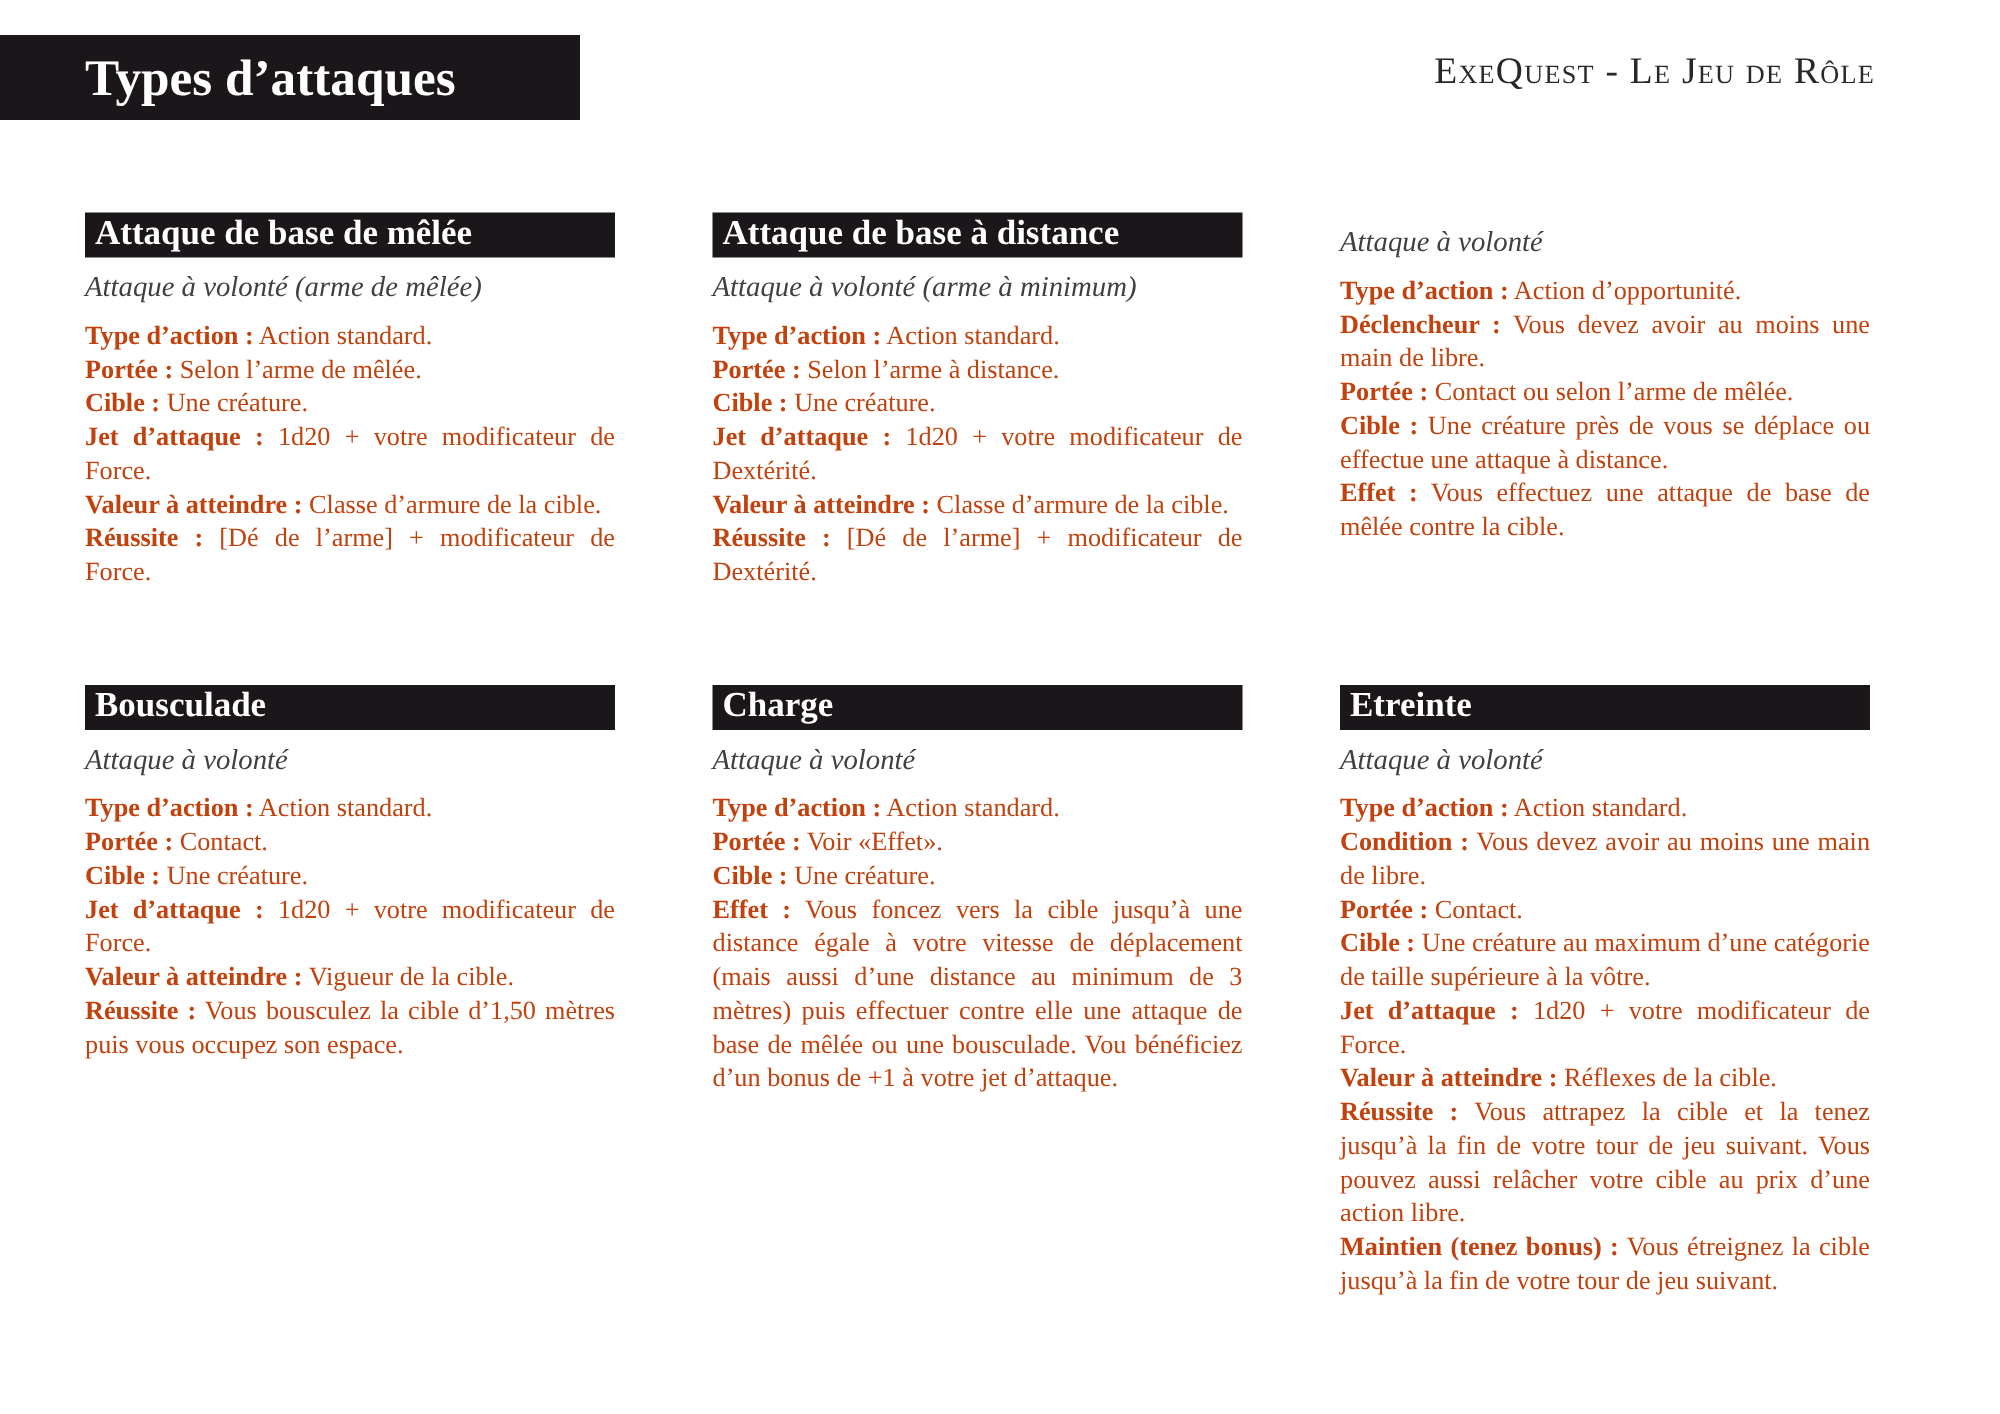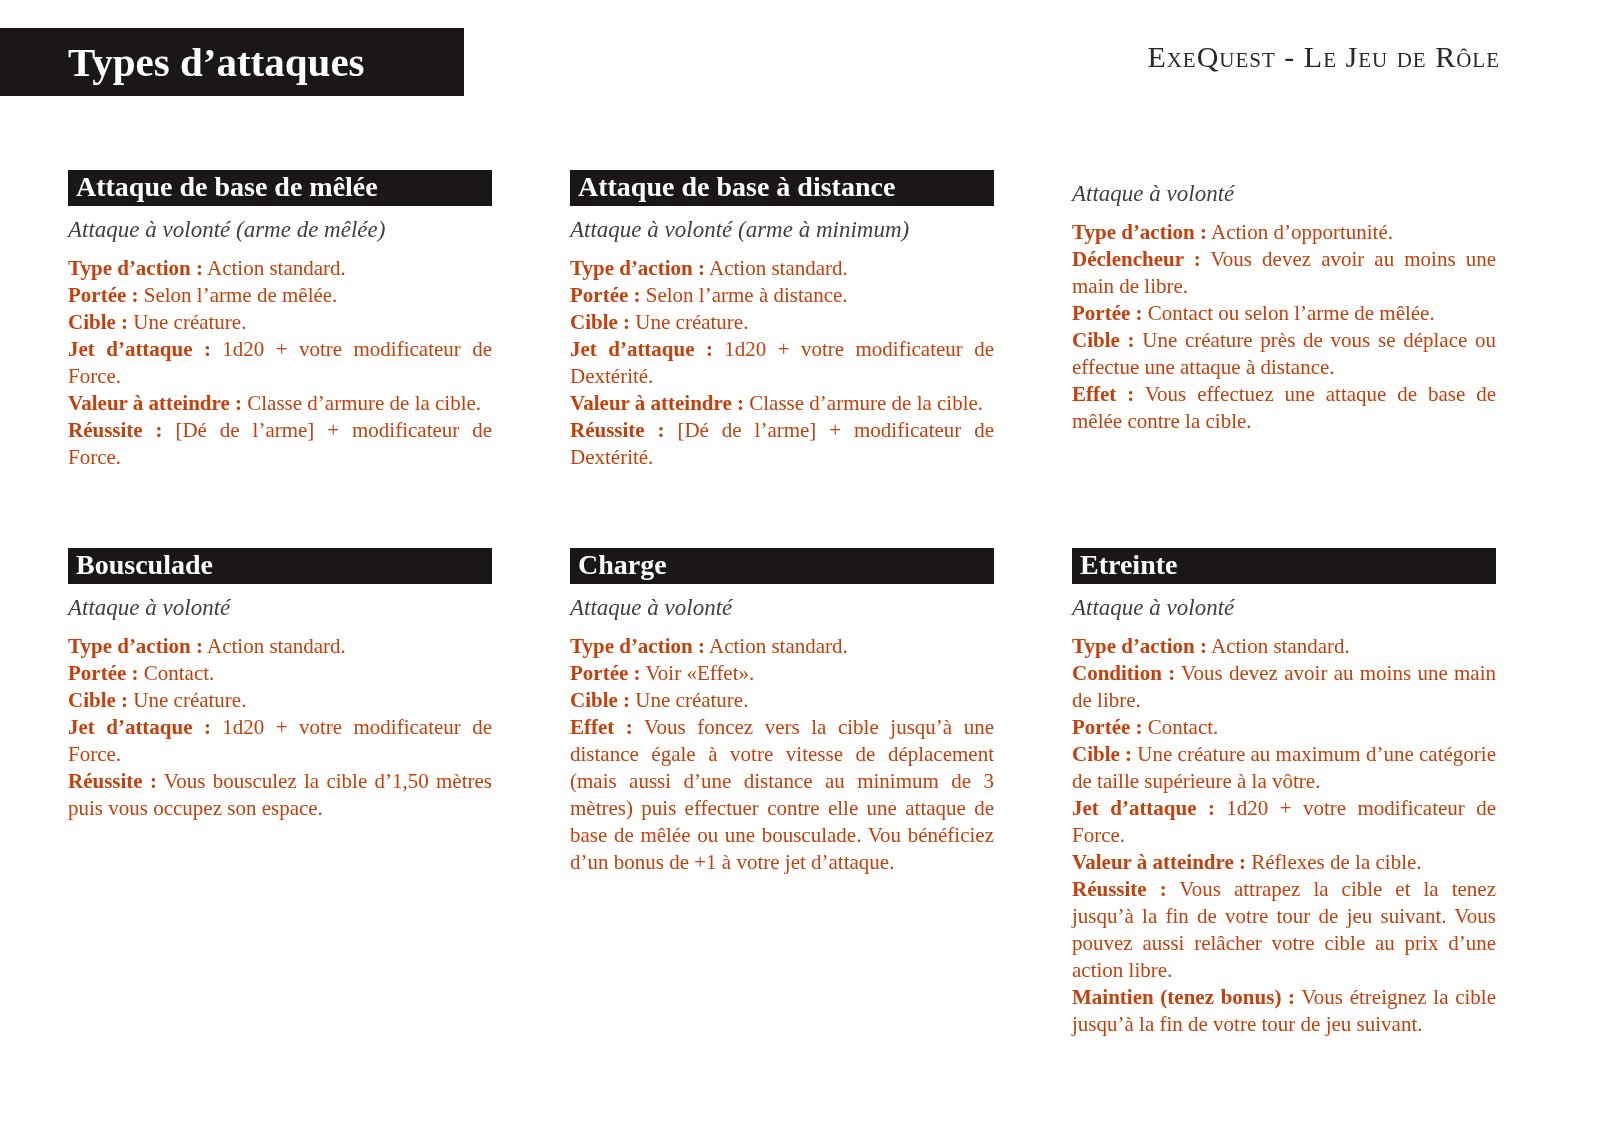--- a/index.html
+++ b/index.html
@@ -152,20 +152,21 @@
   <section class="card">
     <div class="card-banner">
       <h2 class="card-title">Bousculade</h2>
     </div>
     <div class="card-subtitle">Attaque à volonté</div>
     <div class="card-body">
           <p class="field"><b>Type d’action :</b><span> Action standard.</span></p>
           <p class="field"><b>Portée :</b><span> Contact.</span></p>
           <p class="field"><b>Cible :</b><span> Une créature.</span></p>
           <p class="field"><b>Jet d’attaque :</b><span> 1d20 + votre modificateur de Force.</span></p>
+          <p class="field"><b>Valeur à atteindre :</b><span> Vigueur de la cible.</span></p>
           <p class="field"><b>Réussite :</b><span> Vous bousculez la cible d’1,50 mètres puis vous occupez son espace.</span></p>
         </div>
   </section>
 
   <section class="card">
     <div class="card-banner">
       <h2 class="card-title">Charge</h2>
     </div>
     <div class="card-subtitle">Attaque à volonté</div>
     <div class="card-body">

